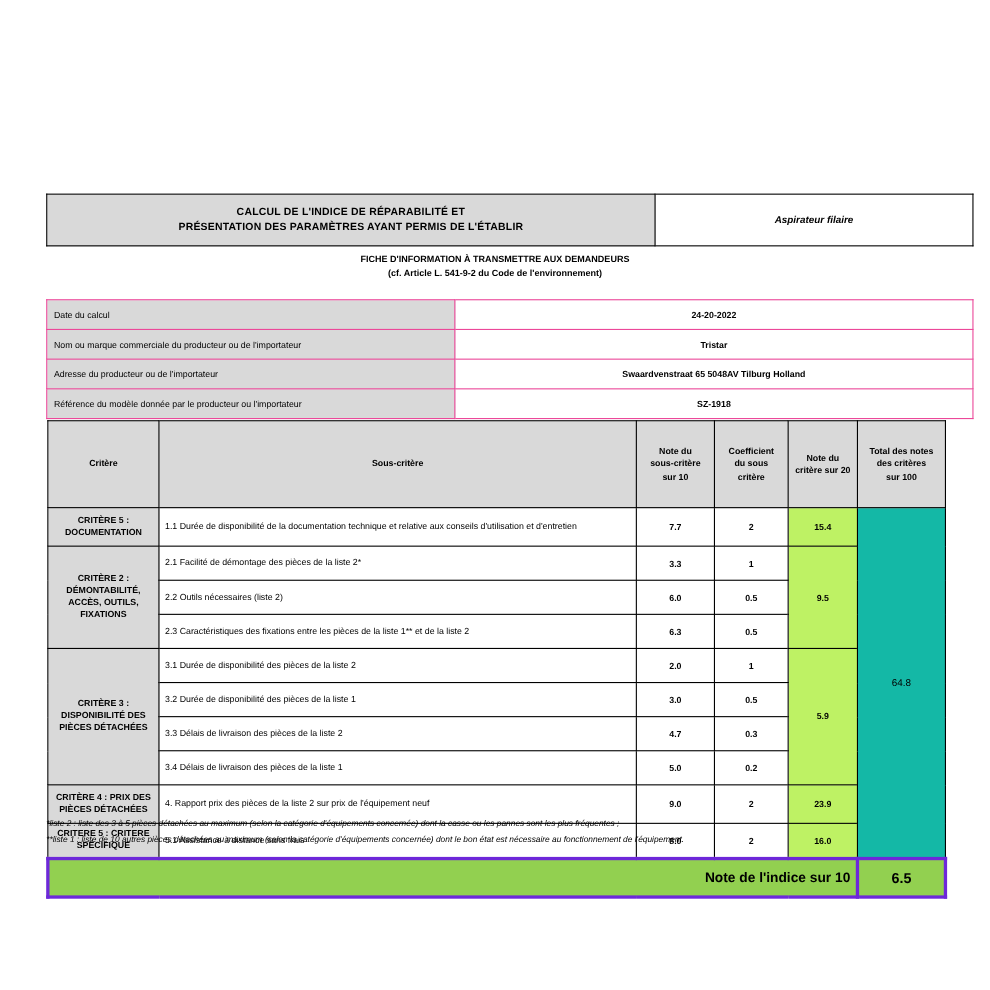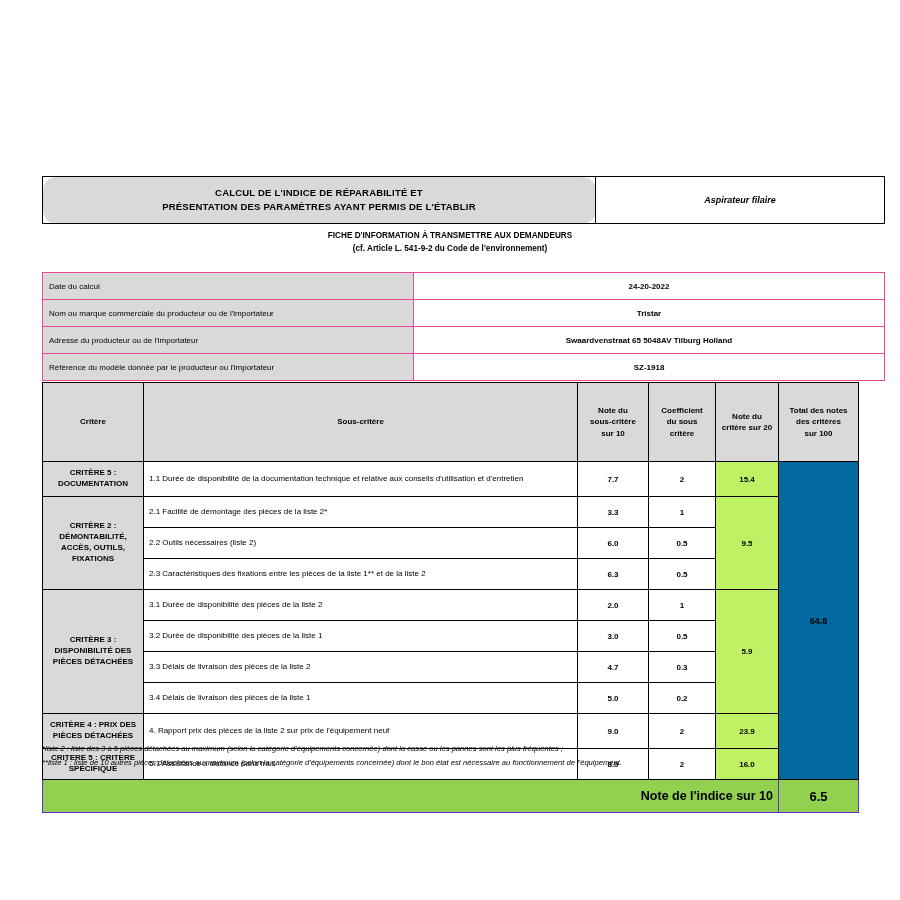--- a/index.html
+++ b/index.html
@@ -137,29 +137,29 @@
     font-weight: bold;
     font-size: 8px;
   }
   td.green {
     background: #bef264;
     text-align: center;
     font-weight: bold;
     font-size: 8px;
   }
   td.green-total {
-    background: #0369a1;
-    text-align: center;
-    font-weight: bold;
+    background: #14b8a6;
+    text-align: center;
+    font-weight: normal;
     font-size: 9px;
   }
 
   tr.final td {
     background: #92d050;
-    border: 1px solid #6d28d9;
+    border: 3px solid #6d28d9;
   }
   td.final-label {
     text-align: right;
     font-weight: bold;
     font-size: 12.5px;
     padding-right: 10px;
     height: 26px;
   }
   td.final-value {
     text-align: center;
@@ -181,21 +181,21 @@
 </style>
 </head>
 <body>
 
 <div class="page">
 
   <div class="header-wrap">
     <table class="hdr">
       <tbody>
           <tr>
-        <td class="hdr-title" style="width:540px;border-radius:14px;">
+        <td class="hdr-title" style="width:540px;">
           <div>CALCUL DE L'INDICE DE RÉPARABILITÉ ET</div>
           <div>PRÉSENTATION DES PARAMÈTRES AYANT PERMIS DE L'ÉTABLIR</div>
         </td>
         <td class="hdr-product" style="width:276px;">Aspirateur filaire</td>
       </tr>
     </tbody>
       </table>
   </div>
 
   <div class="subtitle">

